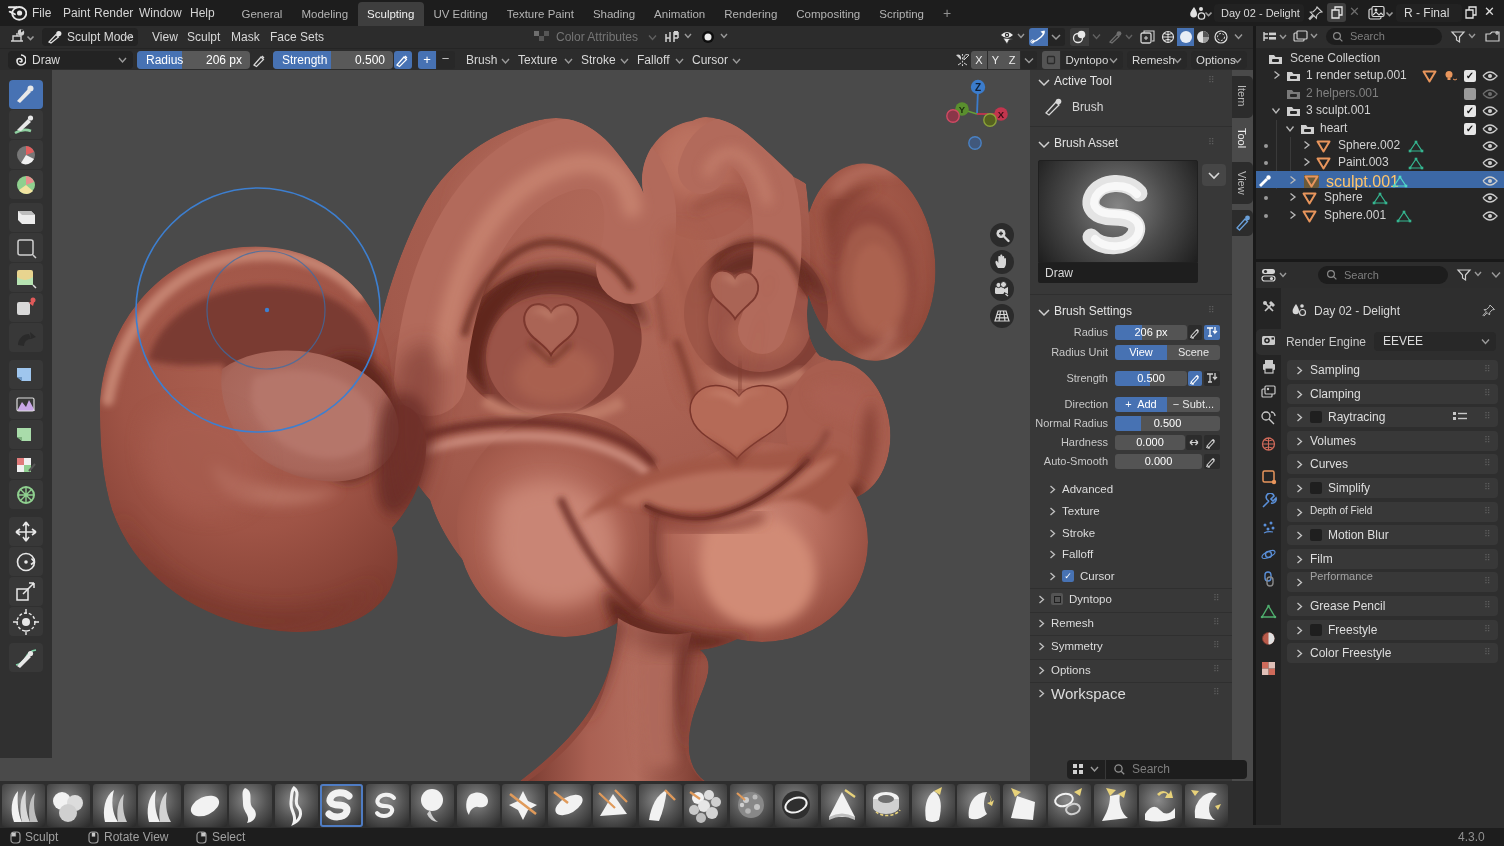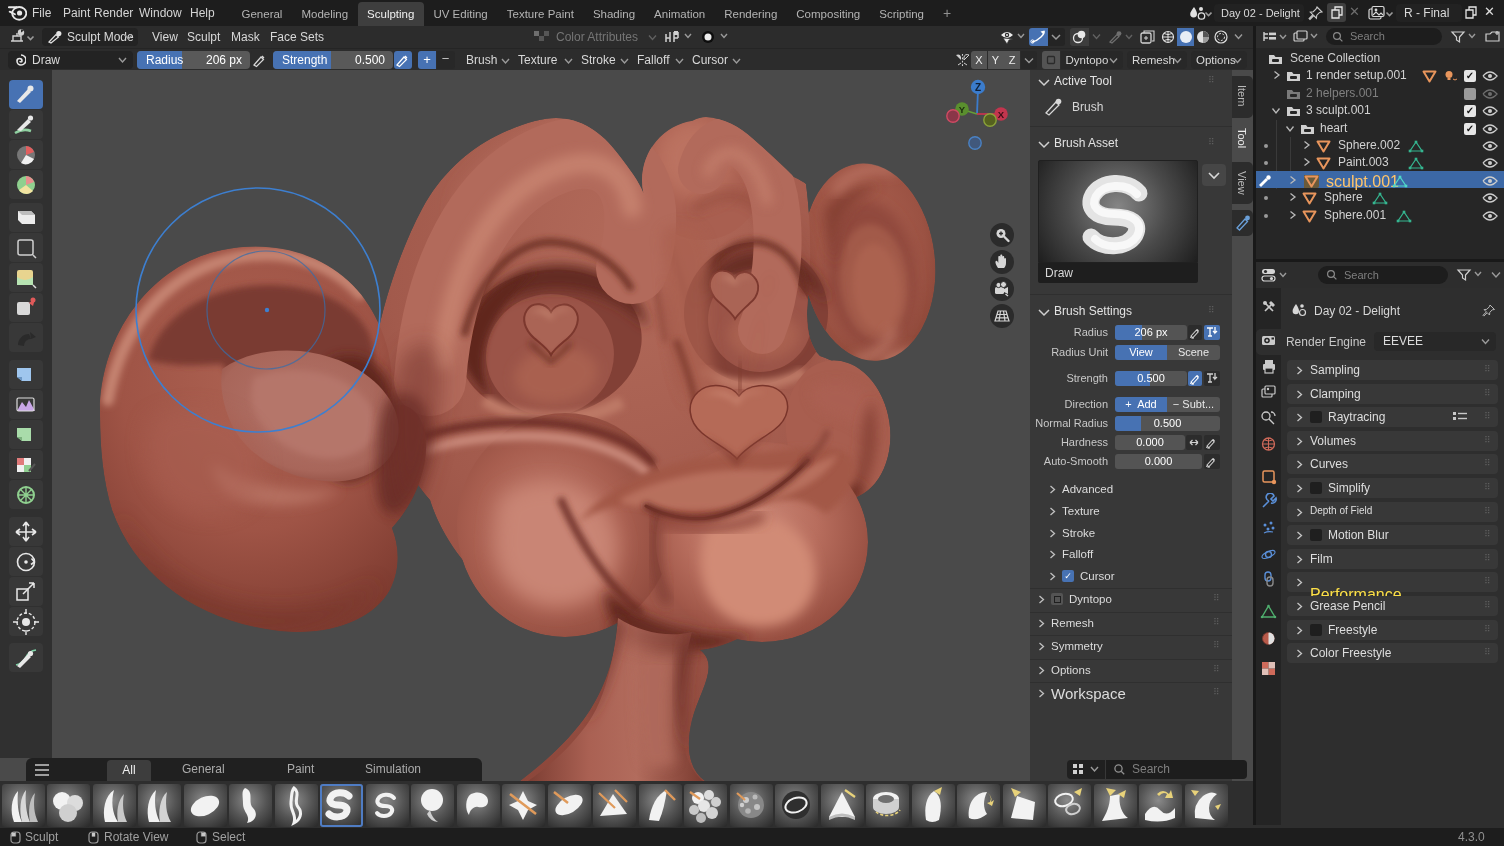--- a/index.html
+++ b/index.html
@@ -516,29 +516,20 @@
             <circle cx="17" cy="15" r="4" fill="#e8e8e8"></circle>
             <path d="M17,2 v5 M17,23 v5 M4,15 h5 M25,15 h5" stroke="#e8e8e8" stroke-width="1.4"></path>
           </svg></div>
         <div class="abs" style="left:9px;top:573px;width:34px;height:29px;background:#383838;border-radius:4px"><svg width="34" height="29" viewBox="0 0 34 29">
             <path d="M7,22 Q14,20 17,14 T27,7" fill="none" stroke="#7fd4a8" stroke-width="1.6"></path>
             <path d="M8,23 L19,11 22,14 11,25 z" fill="#e8e8e8"></path>
             <circle cx="21.5" cy="10.5" r="2.6" fill="#e8e8e8"></circle>
           </svg></div>
       </div>
   
-  <div class="abs" style="left:26px;top:688px;width:456px;height:23px;background:#202020;border-radius:6px 6px 0 0">
-    <svg class="abs" style="left:8px;top:5px" width="18" height="14" viewBox="0 0 18 14">
-          <path d="M1,2 h14 M1,7 h14 M1,12 h14" stroke="#c8c8c8" stroke-width="1.6"></path>
-        </svg>
-    <div class="abs" style="left:81px;top:2px;width:44px;height:21px;background:#3d3d3d;border-radius:4px 4px 0 0;color:#efefef;font-size:12px;text-align:center;line-height:21px">All</div>
-    <span class="abs" style="left:156px;color:#ababab;font-size:12px;line-height:23px">General</span>
-    <span class="abs" style="left:261px;color:#ababab;font-size:12px;line-height:23px">Paint</span>
-    <span class="abs" style="left:339px;color:#ababab;font-size:12px;line-height:23px">Simulation</span>
-  </div>
   <div id="shelfbody" class="abs" style="left:0;top:711px;width:1253px;height:47px;background:#2e2e2e">
         <div class="abs" style="left:2px;top:3px;width:43px;height:43px;border-radius:3px;background:radial-gradient(circle at 45% 38%, #8a8a8a 0%, #555555 50%, #272727 100%)"><svg width="43" height="43" viewBox="0 0 43 43">
             <path d="M12,38 C8,28 9,14 16,7 C15,18 16,30 20,38 z" fill="#f2f2f2"></path>
             <path d="M20,38 C17,27 18,13 24,6 C23,17 24,29 28,38 z" fill="#d8d8d8"></path>
             <path d="M28,38 C26,28 27,15 33,9 C31,19 32,30 36,38 z" fill="#bdbdbd"></path>
           </svg></div>
         <div class="abs" style="left:47px;top:3px;width:43px;height:43px;border-radius:3px;background:radial-gradient(circle at 45% 38%, #8a8a8a 0%, #555555 50%, #272727 100%)"><svg width="43" height="43" viewBox="0 0 43 43">
             <circle cx="15" cy="17" r="9" fill="#f2f2f2"></circle>
             <circle cx="28" cy="19" r="8" fill="#dcdcdc"></circle>
             <circle cx="21" cy="29" r="9" fill="#cfcfcf"></circle>
@@ -1275,21 +1266,21 @@
       <div class="abs" style="left:31px;top:286.8px;width:211px;height:20px;background:#383838;border-radius:4px"></div>
       <svg class="abs" style="left:39px;top:292.8px" width="9" height="9" viewBox="0 0 9 9">
         <path d="M2.5,1 l4,3.5 -4,3.5" fill="none" stroke="#c6c6c6" stroke-width="1.3"></path>
       </svg>
       <span class="abs" style="left:54px;top:289.8px;color:#dedede;font-size:12px">Film</span>
       <span class="abs" style="left:228px;top:290.8px;color:#5e5e5e;font-size:9px">⠿</span>
       <div class="abs" style="left:31px;top:310.40000000000003px;width:211px;height:20px;background:#383838;border-radius:4px"></div>
       <svg class="abs" style="left:39px;top:316.40000000000003px" width="9" height="9" viewBox="0 0 9 9">
         <path d="M2.5,1 l4,3.5 -4,3.5" fill="none" stroke="#c6c6c6" stroke-width="1.3"></path>
       </svg>
-      <span class="abs" style="left:54px;top:324px;color:#fde047;font-size:16px">Performance</span>
+      <span class="abs" style="left:54px;top:308px;color:#a3a3a3;font-size:11px">Performance</span>
       <span class="abs" style="left:228px;top:314.40000000000003px;color:#5e5e5e;font-size:9px">⠿</span>
       <div class="abs" style="left:31px;top:334.00000000000006px;width:211px;height:20px;background:#383838;border-radius:4px"></div>
       <svg class="abs" style="left:39px;top:340.00000000000006px" width="9" height="9" viewBox="0 0 9 9">
         <path d="M2.5,1 l4,3.5 -4,3.5" fill="none" stroke="#c6c6c6" stroke-width="1.3"></path>
       </svg>
       <span class="abs" style="left:54px;top:337.00000000000006px;color:#dedede;font-size:12px">Grease Pencil</span>
       <span class="abs" style="left:228px;top:338.00000000000006px;color:#5e5e5e;font-size:9px">⠿</span>
       <div class="abs" style="left:31px;top:357.6000000000001px;width:211px;height:20px;background:#383838;border-radius:4px"></div>
       <svg class="abs" style="left:39px;top:363.6000000000001px" width="9" height="9" viewBox="0 0 9 9">
         <path d="M2.5,1 l4,3.5 -4,3.5" fill="none" stroke="#c6c6c6" stroke-width="1.3"></path>

